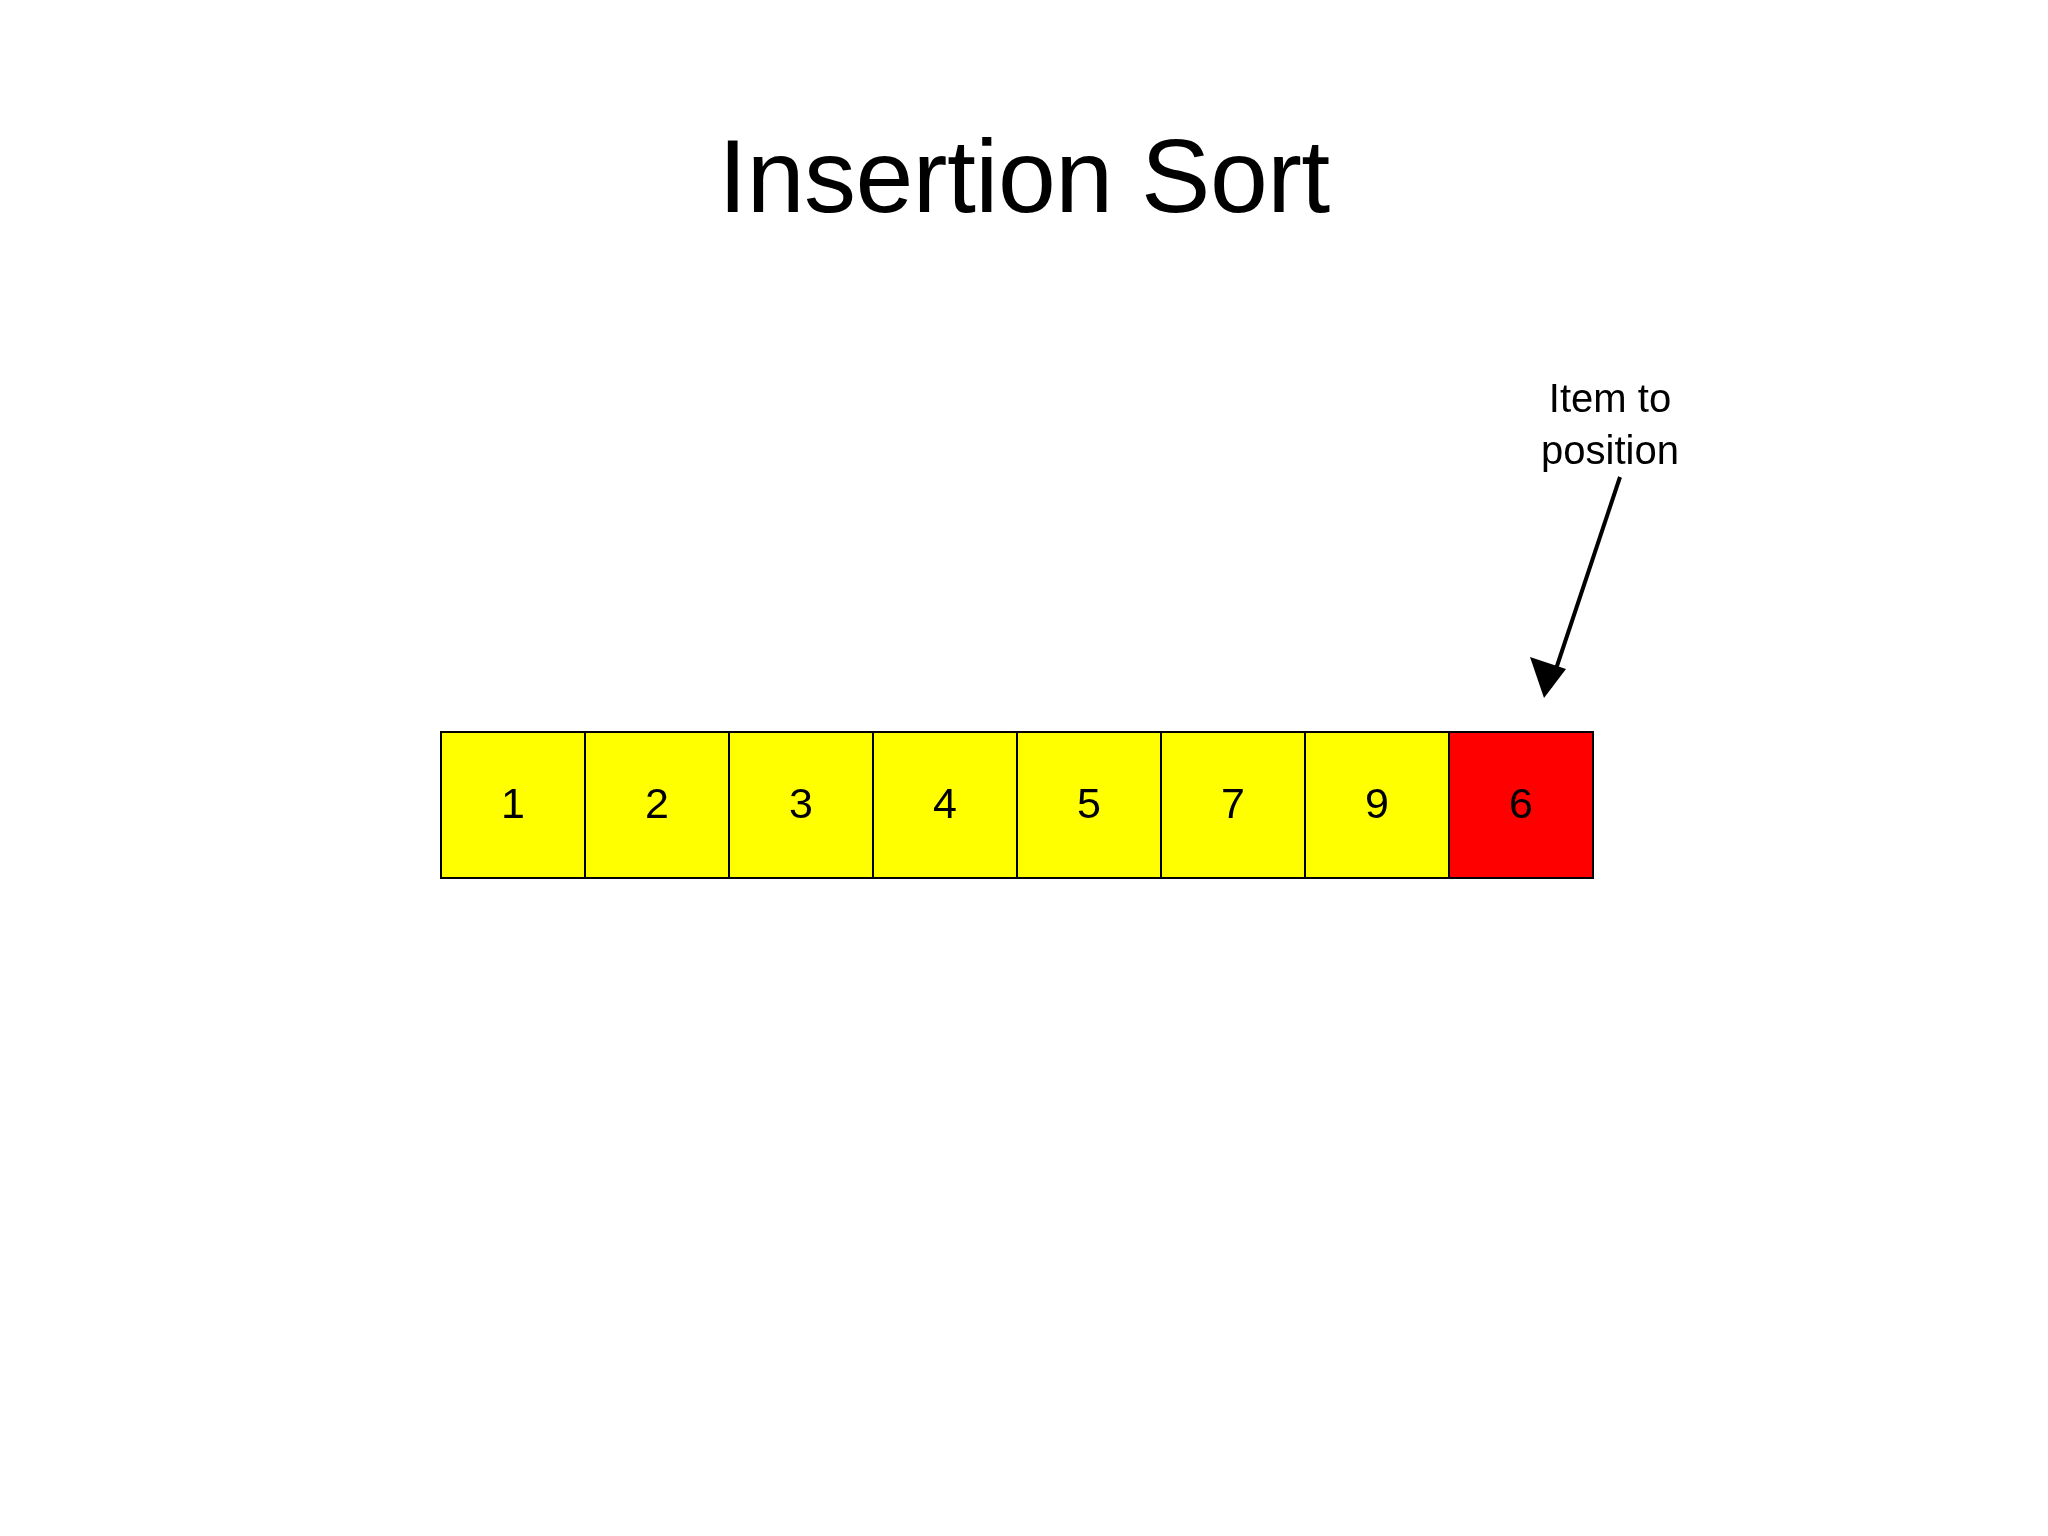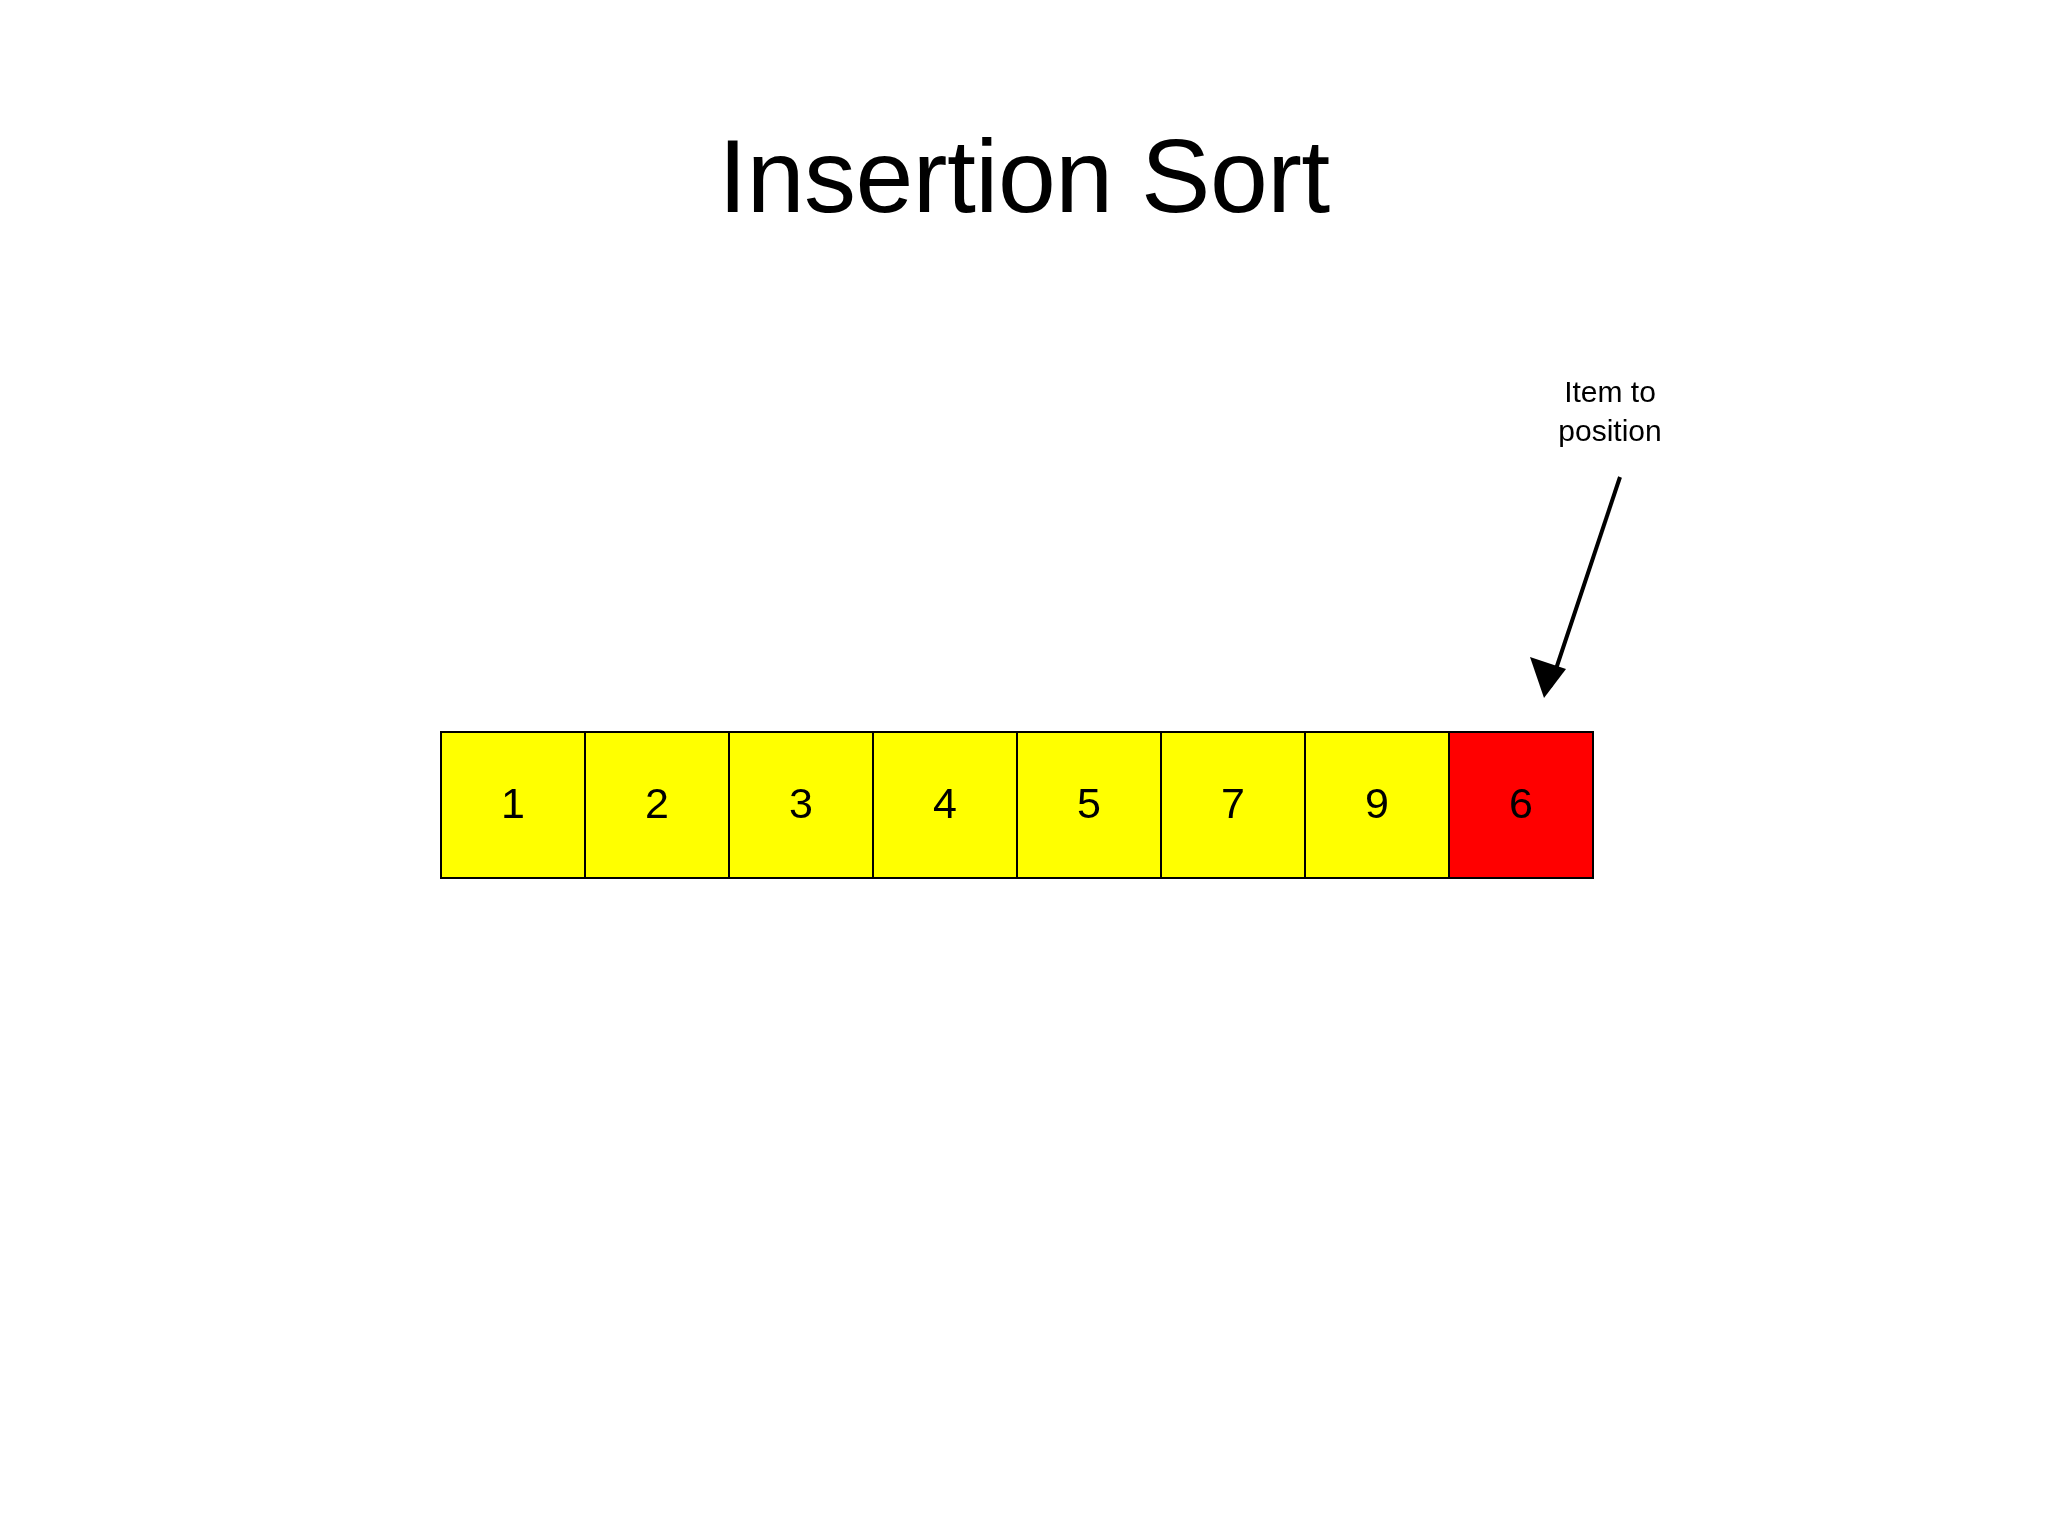--- a/index.html
+++ b/index.html
@@ -40,21 +40,21 @@
     white-space: nowrap;
   }
 
   
   #callout {
     position: absolute;
     left: 1500px;
     top: 372px;
     width: 220px;
     text-align: center;
-    font-size: 30px;
+    font-size: 40px;
     line-height: 1.30;
     color: #000000;
   }
   #callout .callout-line {
     display: block;
     white-space: nowrap;
   }
 
   
   #callout-arrow {

